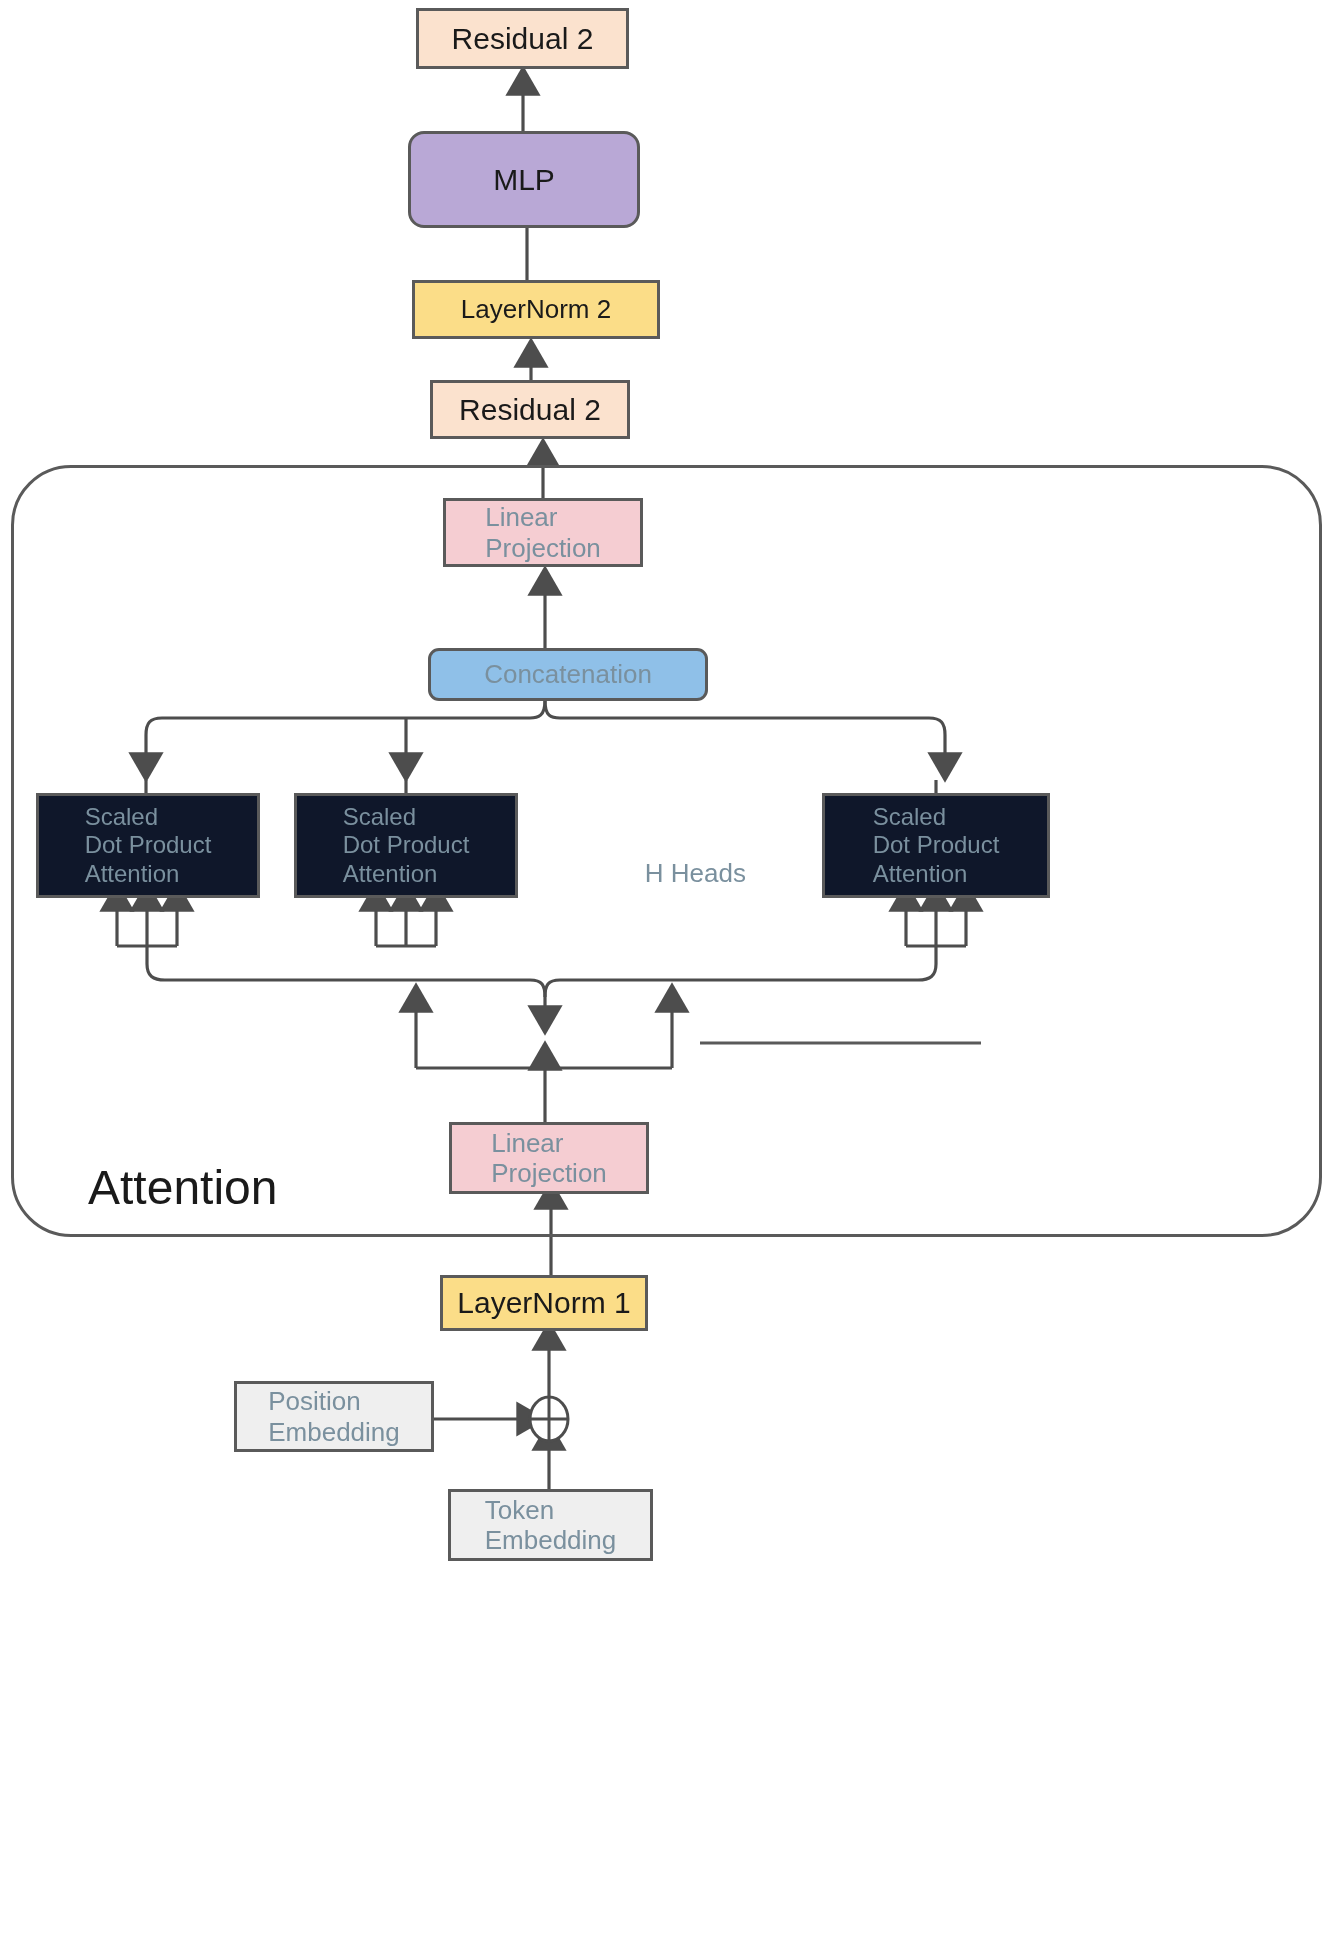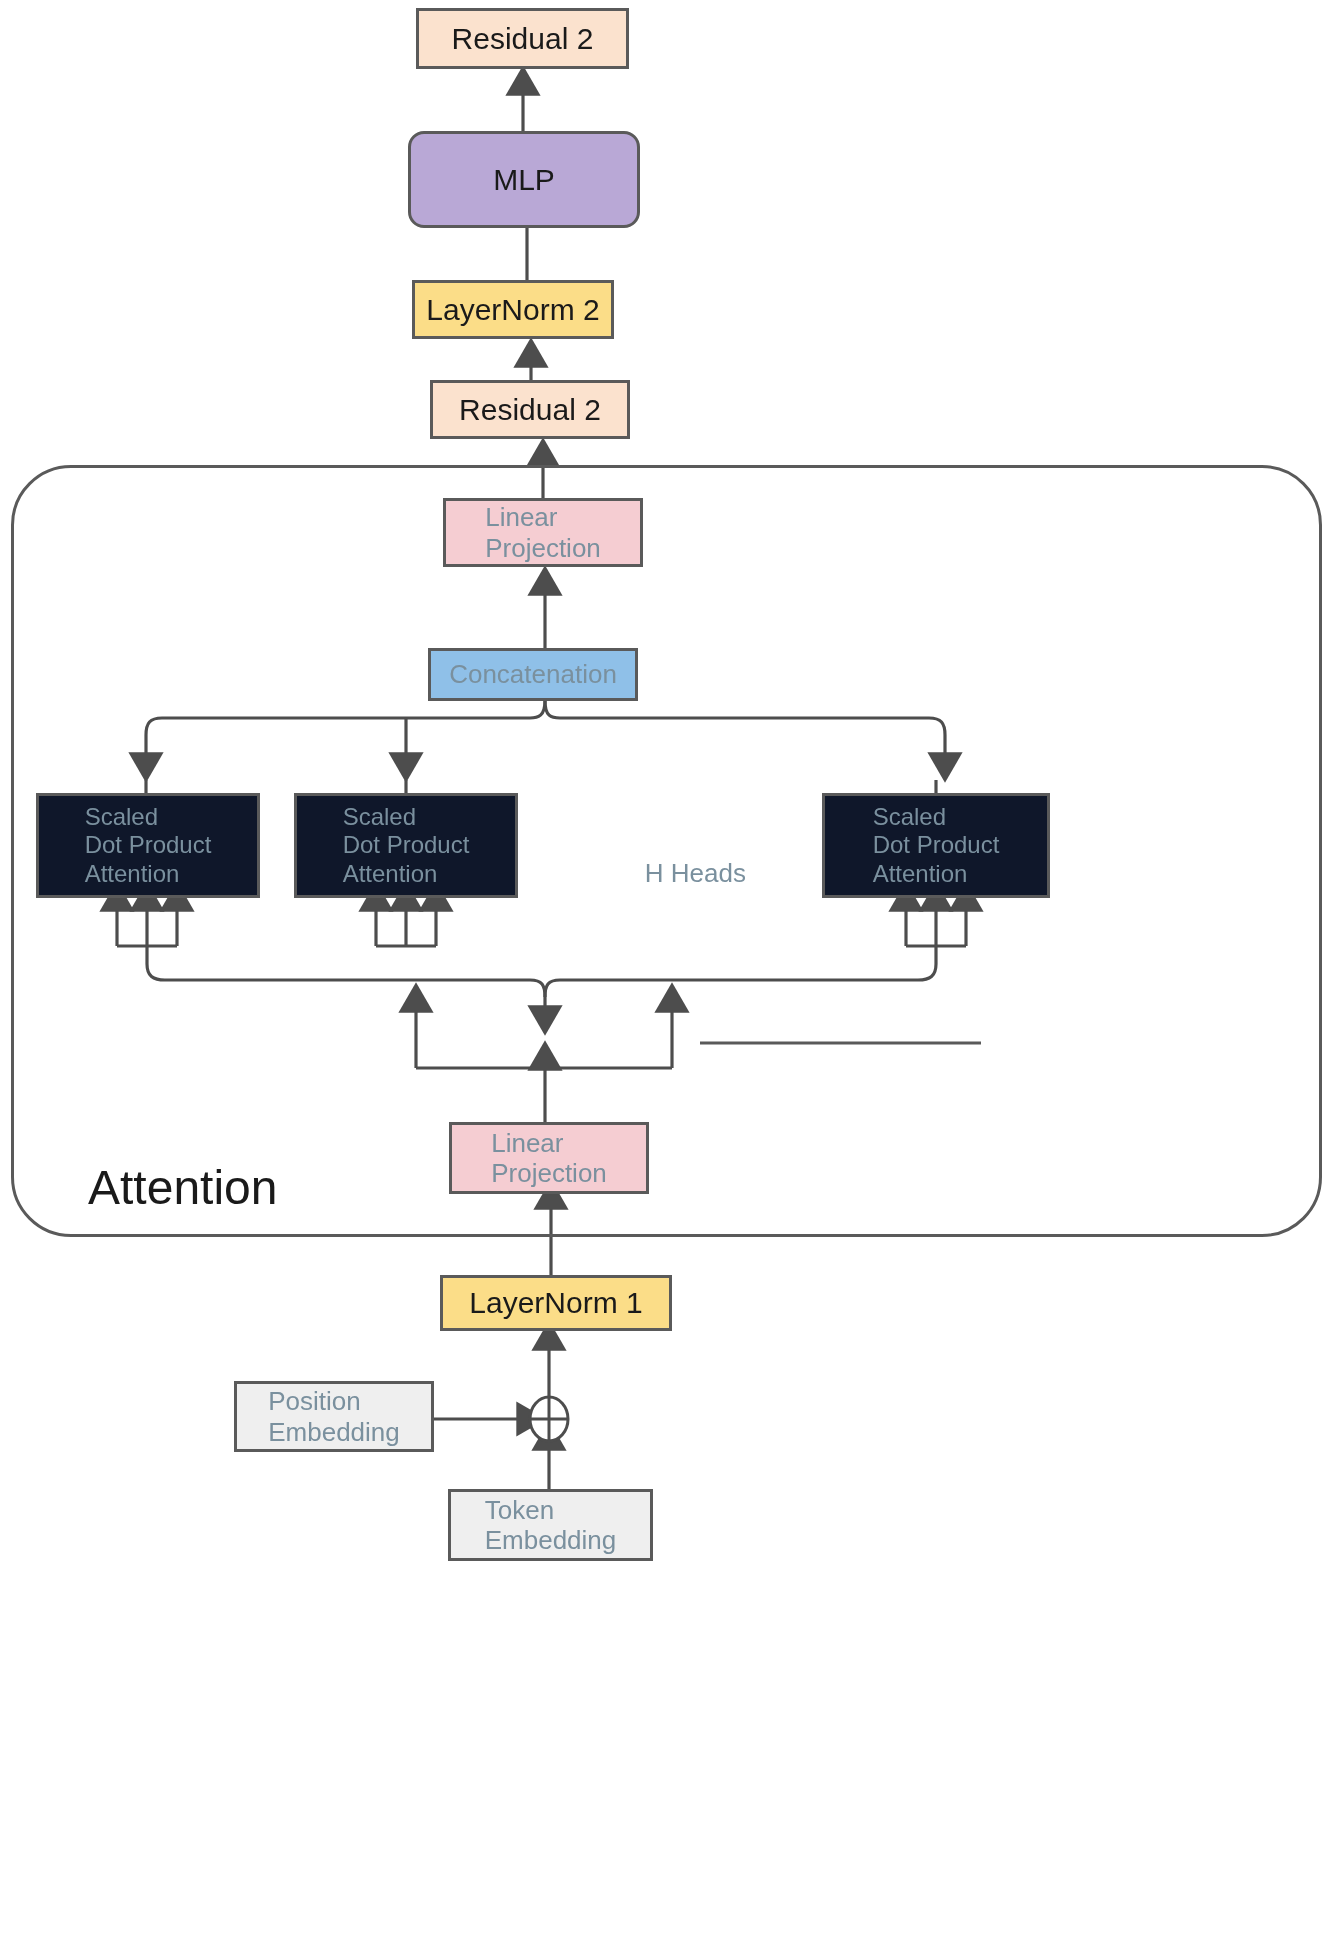--- a/index.html
+++ b/index.html
@@ -47,29 +47,29 @@
   .f-purple { background: #b9a8d6; border-radius: 16px; }
   .f-yellow { background: #fbdd88; }
   .f-pink   { background: #f5cdd2; }
   .f-blue   { background: #8fc0e8; }
   .f-lblue  { background: #0f172a; }
   .f-grey   { background: #efefef; }
 
   
   #residual2       { left: 416px; top: 8px;    width: 213px; height: 61px;  font-size: 30px; }
   #mlp             { left: 408px; top: 131px;  width: 232px; height: 97px;  font-size: 30px; }
-  #layernorm2      { left: 412px; top: 280px;  width: 202px; height: 59px;  font-size: 30px; }
+  #layernorm2      { left: 412px; top: 280px;  width: 248px; height: 59px;  font-size: 26px; }
   #residual1       { left: 430px; top: 380px;  width: 200px; height: 59px;  font-size: 30px; }
   #linproj-top     { left: 443px; top: 498px;  width: 200px; height: 69px;  font-size: 26px; }
-  #concat          { left: 428px; top: 648px;  width: 210px; height: 53px;  font-size: 26px; }
+  #concat          { left: 428px; top: 648px;  width: 280px; height: 53px;  font-size: 26px; border-radius: 11px; }
   #sdpa-1          { left: 36px;  top: 793px;  width: 224px; height: 105px; font-size: 24px; }
   #sdpa-2          { left: 294px; top: 793px;  width: 224px; height: 105px; font-size: 24px; }
   #sdpa-3          { left: 822px; top: 793px;  width: 228px; height: 105px; font-size: 24px; }
   #linproj-bottom  { left: 449px; top: 1122px; width: 200px; height: 72px;  font-size: 26px; }
-  #layernorm1      { left: 440px; top: 1275px; width: 232px; height: 56px;  font-size: 30px; }
+  #layernorm1      { left: 440px; top: 1275px; width: 208px; height: 56px;  font-size: 30px; }
   #posembed        { left: 234px; top: 1381px; width: 200px; height: 71px;  font-size: 26px; }
   #tokembed        { left: 448px; top: 1489px; width: 205px; height: 72px;  font-size: 26px; }
 
   
   #attention-container {
     position: absolute;
     left: 11px;
     top: 465px;
     width: 1311px;
     height: 772px;

